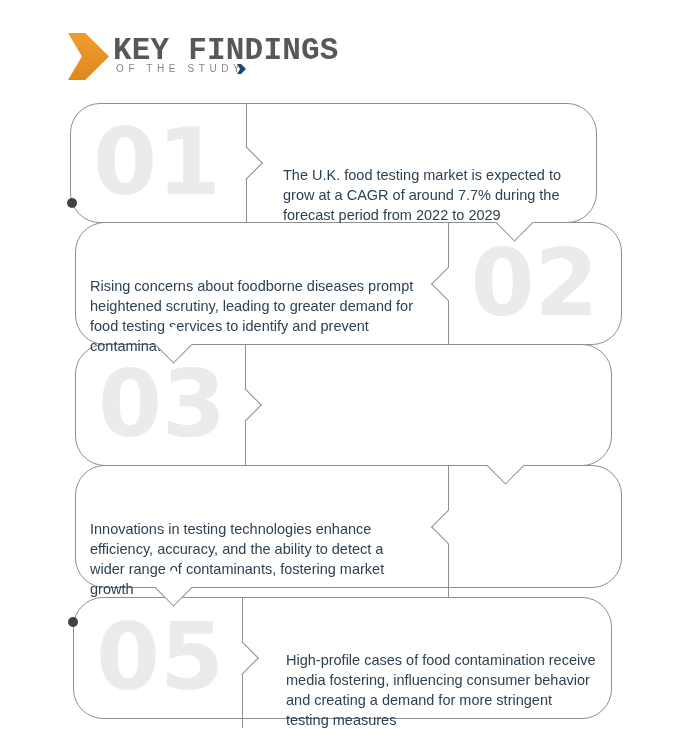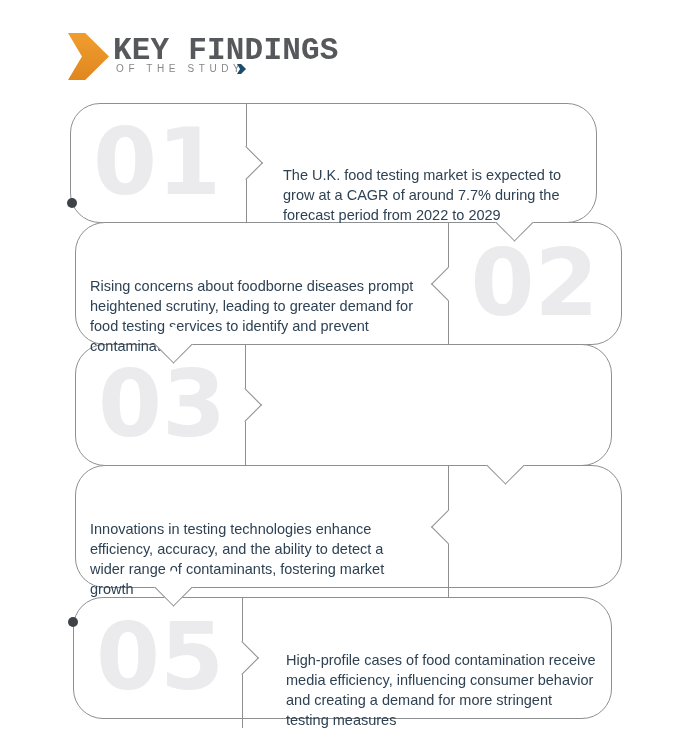--- a/index.html
+++ b/index.html
@@ -146,19 +146,19 @@
     <div class="divider"></div>
     <div class="chev left"></div>
     <div class="ftext text-left-col">Innovations in testing technologies enhance efficiency, accuracy, and the ability to detect a wider range of contaminants, fostering market growth</div>
     <div class="tail"></div>
   </div>
 
   <div class="fbox b5">
     <div class="bignum num-left">05</div>
     <div class="divider"></div>
     <div class="chev right"></div>
-    <div class="ftext text-right-col">High-profile cases of food contamination receive media efficiency, influencing consumer behavior and creating a demand for more stringent testing measures</div>
+    <div class="ftext text-right-col">High-profile cases of food contamination receive media fostering, influencing consumer behavior and creating a demand for more stringent testing measures</div>
   </div>
 
   <div class="dot dot1"></div>
   <div class="dot dot2"></div>
 
 </div>
 
 </body></html>

